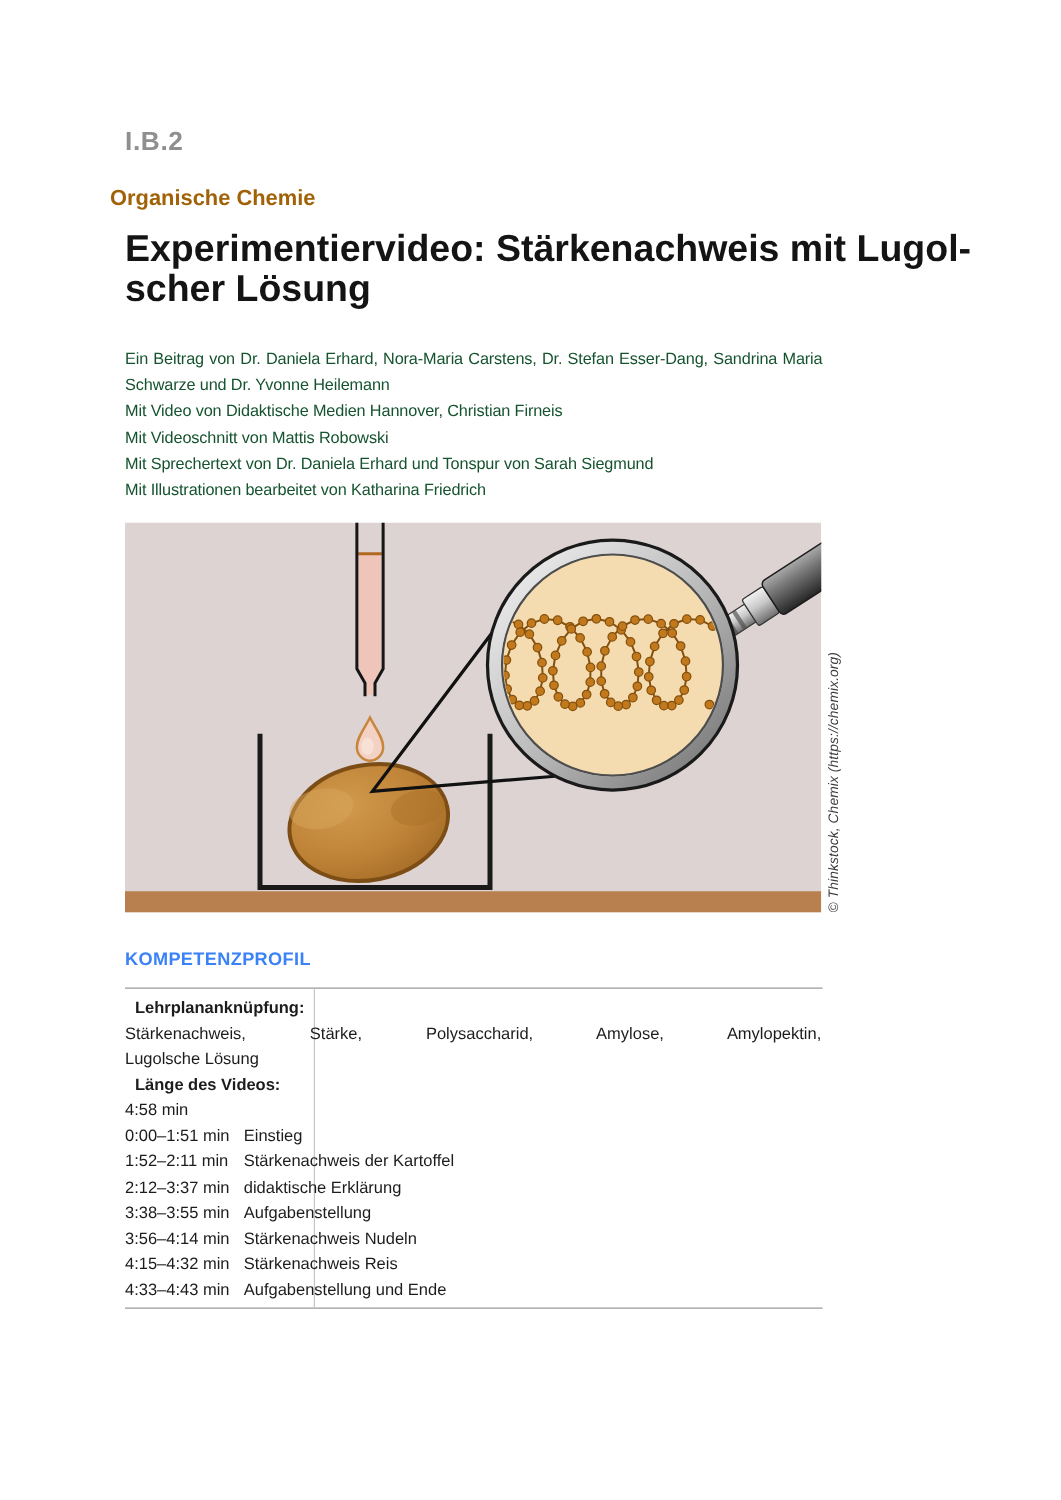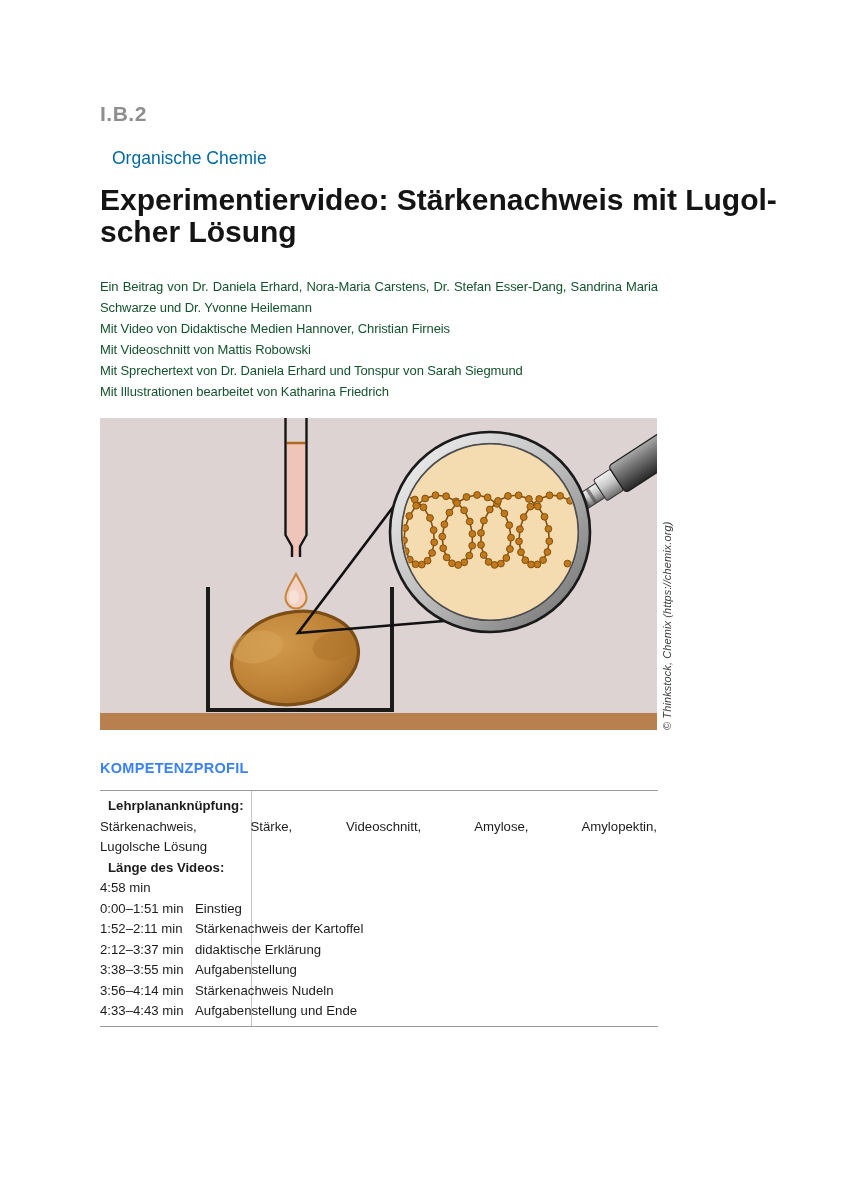--- a/index.html
+++ b/index.html
@@ -5,22 +5,22 @@
   html,body{margin:0;padding:0;background:#ffffff;}
   .page{
     position:relative;width:849px;height:1200px;background:#ffffff;
     font-family:"Liberation Sans", sans-serif;color:#1c1c1c;overflow:hidden;border-radius:31px;
   }
   .kicker{
     position:absolute;left:100px;top:102px;
     font-size:21px;font-weight:bold;color:#8f8f8f;letter-spacing:.5px;
   }
   .subject{
-    position:absolute;left:112px;top:148px;
-    font-size:17.5px;font-weight:normal;color:#0369a1;
+    position:absolute;left:88px;top:148px;
+    font-size:17.5px;font-weight:bold;color:#a16207;
   }
   .title{
     position:absolute;left:100px;top:184px;width:558px;
     font-size:30px;font-weight:bold;line-height:32px;color:#141414;
   }
   .title div{white-space:nowrap;}
   .credits{
     position:absolute;left:100px;top:276px;width:558px;
     font-size:13px;line-height:21px;color:#14532d;letter-spacing:-.1px;
   }
@@ -240,21 +240,21 @@
   <div class="img-credit">© Thinkstock, Chemix (https://chemix.org)</div>
 
   <div class="kp-heading">KOMPETENZPROFIL</div>
 
   <div class="kp-table">
     <div class="kp-divider"></div>
 
     <div class="trow">
       <div class="tlabel">Lehrplananknüpfung:</div>
       <div class="tvalue">
-        <div class="vline1">Stärkenachweis, Stärke, Videoschnitt, Amylose, Amylopektin,</div>
+        <div class="vline1">Stärkenachweis, Stärke, Polysaccharid, Amylose, Amylopektin,</div>
         <div>Lugolsche Lösung</div>
       </div>
     </div>
 
     <div class="trow">
       <div class="tlabel">Länge des Videos:</div>
       <div class="tvalue">4:58 min</div>
     </div>
 
     <div class="trow">
@@ -273,20 +273,24 @@
         </div>
         <div class="seg">
           <span class="time">3:38–3:55 min</span>
           <span>Aufgabenstellung</span>
         </div>
         <div class="seg">
           <span class="time">3:56–4:14 min</span>
           <span>Stärkenachweis Nudeln</span>
         </div>
         <div class="seg">
+          <span class="time">4:15–4:32 min</span>
+          <span>Stärkenachweis Reis</span>
+        </div>
+        <div class="seg">
           <span class="time">4:33–4:43 min</span>
           <span>Aufgabenstellung und Ende</span>
         </div>
       </div>
     </div>
   </div>
 
 </div>
 
 </body></html>

